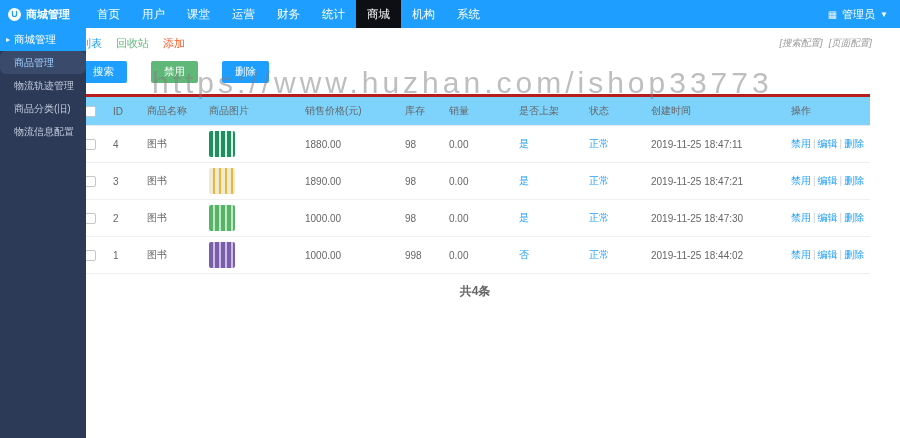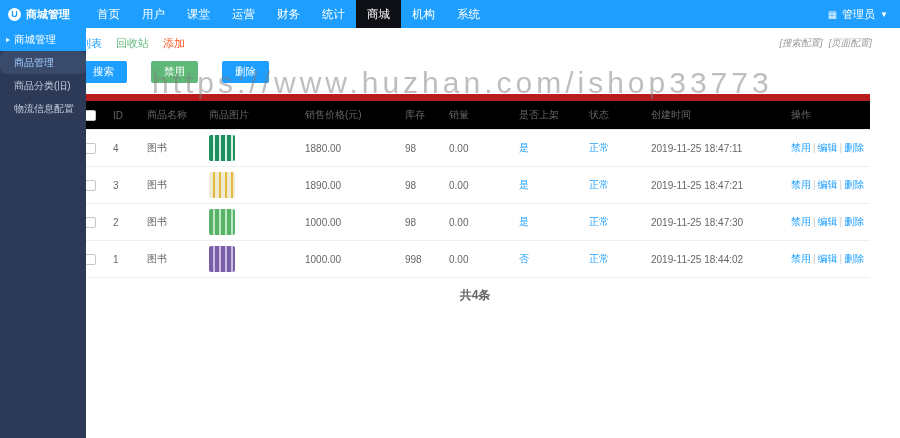--- a/index.html
+++ b/index.html
@@ -36,22 +36,22 @@
   main { position: absolute; left: 68px; top: 28px; width: 814px; height: 410px; background: #fff; }
   .tabbar { display: flex; justify-content: space-between; align-items: center; padding: 8px 10px 3px 12px; }
   .tabs { display: flex; gap: 14px; font-size: 11px; }
   .tab { cursor: pointer; }
   .config-links { font-size: 9.5px; color: #999; display: flex; gap: 6px; font-style: italic; }
   .cfg-link { cursor: pointer; }
   .btnbar { display: flex; gap: 24px; padding: 7px 12px 5px 12px; }
   .btn { height: 22px; padding: 0 13px; color: #fff; font-size: 10.5px;
     display: flex; align-items: center; border-radius: 2px; cursor: pointer; }
   table { width: 790px; margin: 6px 12px 0 12px; border-collapse: collapse; font-size: 10px; color: #666; table-layout: fixed; }
-  thead th { background: #000000; font-weight: normal; text-align: left; padding: 7px 5px;
-    border-top: 7px solid #b91c1c; border-bottom: 1px solid #e9e9e9; white-space: nowrap; overflow: hidden; }
+  thead th { background: #7dd3fc; font-weight: normal; text-align: left; padding: 7px 5px;
+    border-top: 3px solid #b91c1c; border-bottom: 1px solid #e9e9e9; white-space: nowrap; overflow: hidden; }
   tbody td { padding: 5px 5px; border-bottom: 1px solid #efefef; height: 37px; white-space: nowrap; overflow: hidden; }
   .cbx { display: inline-block; width: 11px; height: 11px; border: 1px solid #c6c6c6;
     border-radius: 2px; background: #fff; vertical-align: middle; cursor: pointer; }
   .thumb { width: 26px; height: 26px; border-radius: 2px; }
   .link-text { color: #1E9FFF; }
   .op-link { color: #1E9FFF; cursor: pointer; }
   .op-sep { color: #ccc; margin: 0 2px; }
   .total { text-align: center; padding: 9px 16px; font-size: 12px; color: #666; font-weight: bold; }
   
   .watermark {
@@ -86,20 +86,21 @@
   </div>
 </header>
 
 <aside class="sidebar">
   <div class="side-group">
     <span class="side-caret">▸</span>
     <span>商城管理</span>
   </div>
   <div id="side-items">
       <div class="side-item active">商品管理</div>
+      <div class="side-item">物流轨迹管理</div>
       <div class="side-item">商品分类(旧)</div>
       <div class="side-item">物流信息配置</div>
     </div>
 </aside>
 
 <main>
   <div class="tabbar">
     <div class="tabs" id="tabs">
         <span class="tab" style="color: rgb(30, 159, 255);">列表</span>
         <span class="tab" style="color: rgb(95, 184, 120);">回收站</span>

